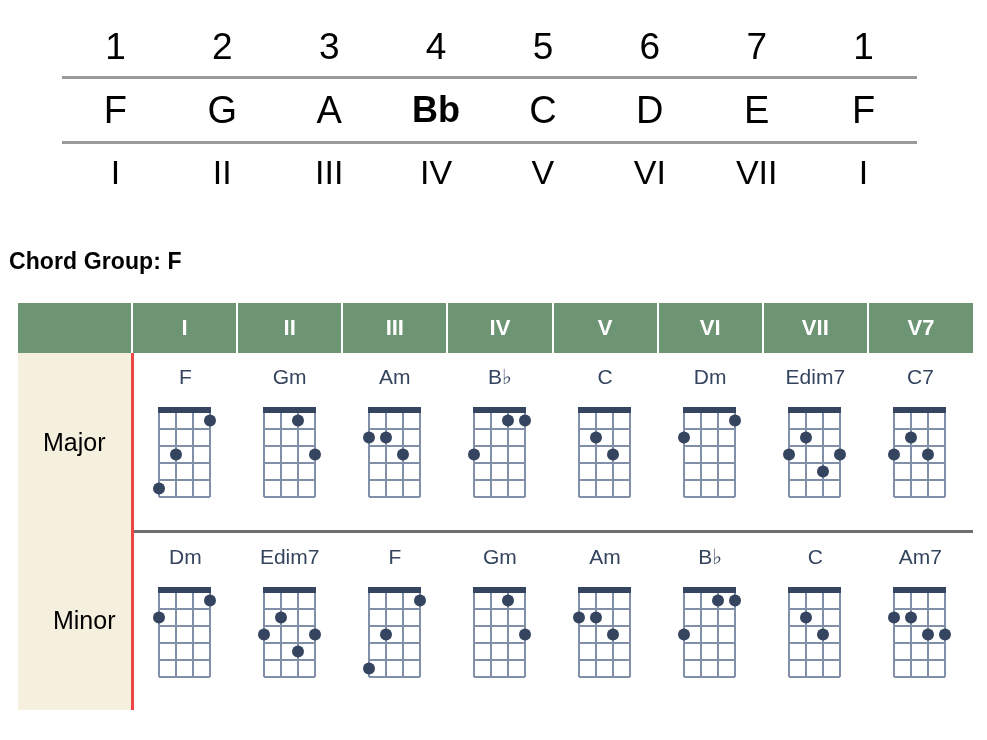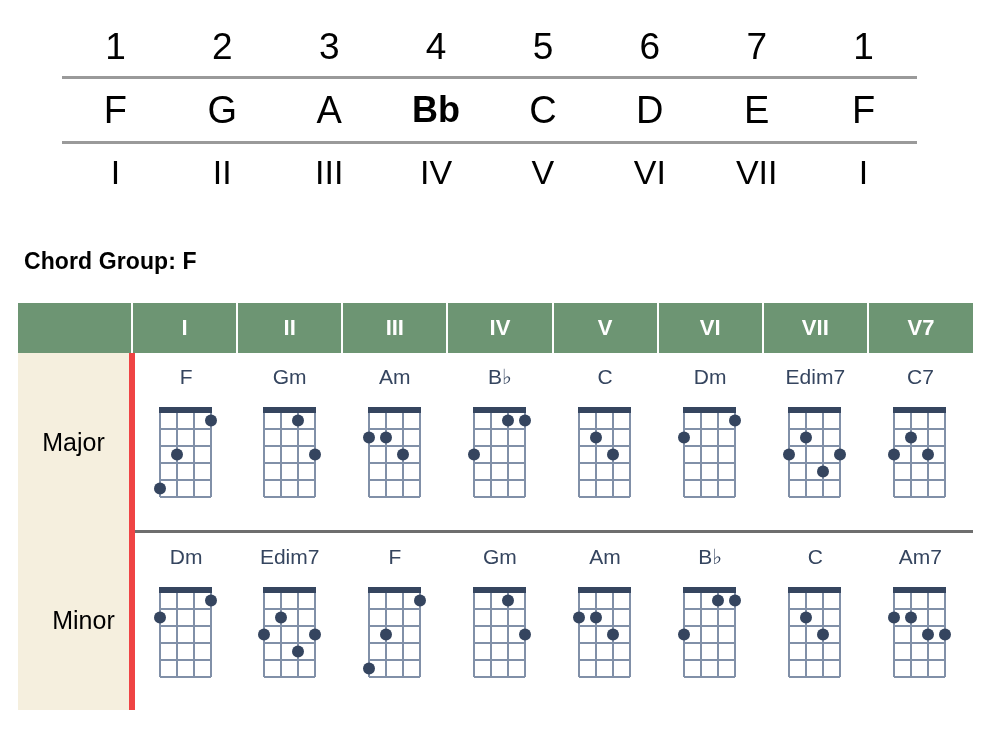--- a/index.html
+++ b/index.html
@@ -53,21 +53,21 @@
   .scale-row-roman td {
     font-size: 34px;
     height: 56px;
     vertical-align: middle;
     line-height: 56px;
   }
 
   
   #chord-group-title {
     position: absolute;
-    left: 24px;
+    left: 9px;
     top: 248px;
     font-size: 23px;
     font-weight: bold;
     color: #000000;
     letter-spacing: 0.1px;
   }
 
   
   #chord-table {
     position: absolute;
@@ -95,21 +95,21 @@
   th.roman-head:last-child { border-right: none; }
   th.corner-cell { width: 113px; }
 
   td.rowhead {
     background: #f5efde;
     color: #000000;
     font-size: 25px;
     text-align: center;
     vertical-align: middle;
     width: 113px;
-    border-right: 6px solid #ef4444;
+    border-right: 3px solid #ef4444;
     padding: 0;
   }
   td.chord-cell {
     background: #ffffff;
     vertical-align: top;
     padding: 0;
     text-align: center;
     height: 177px;
   }
   tr.row-minor td.chord-cell {

